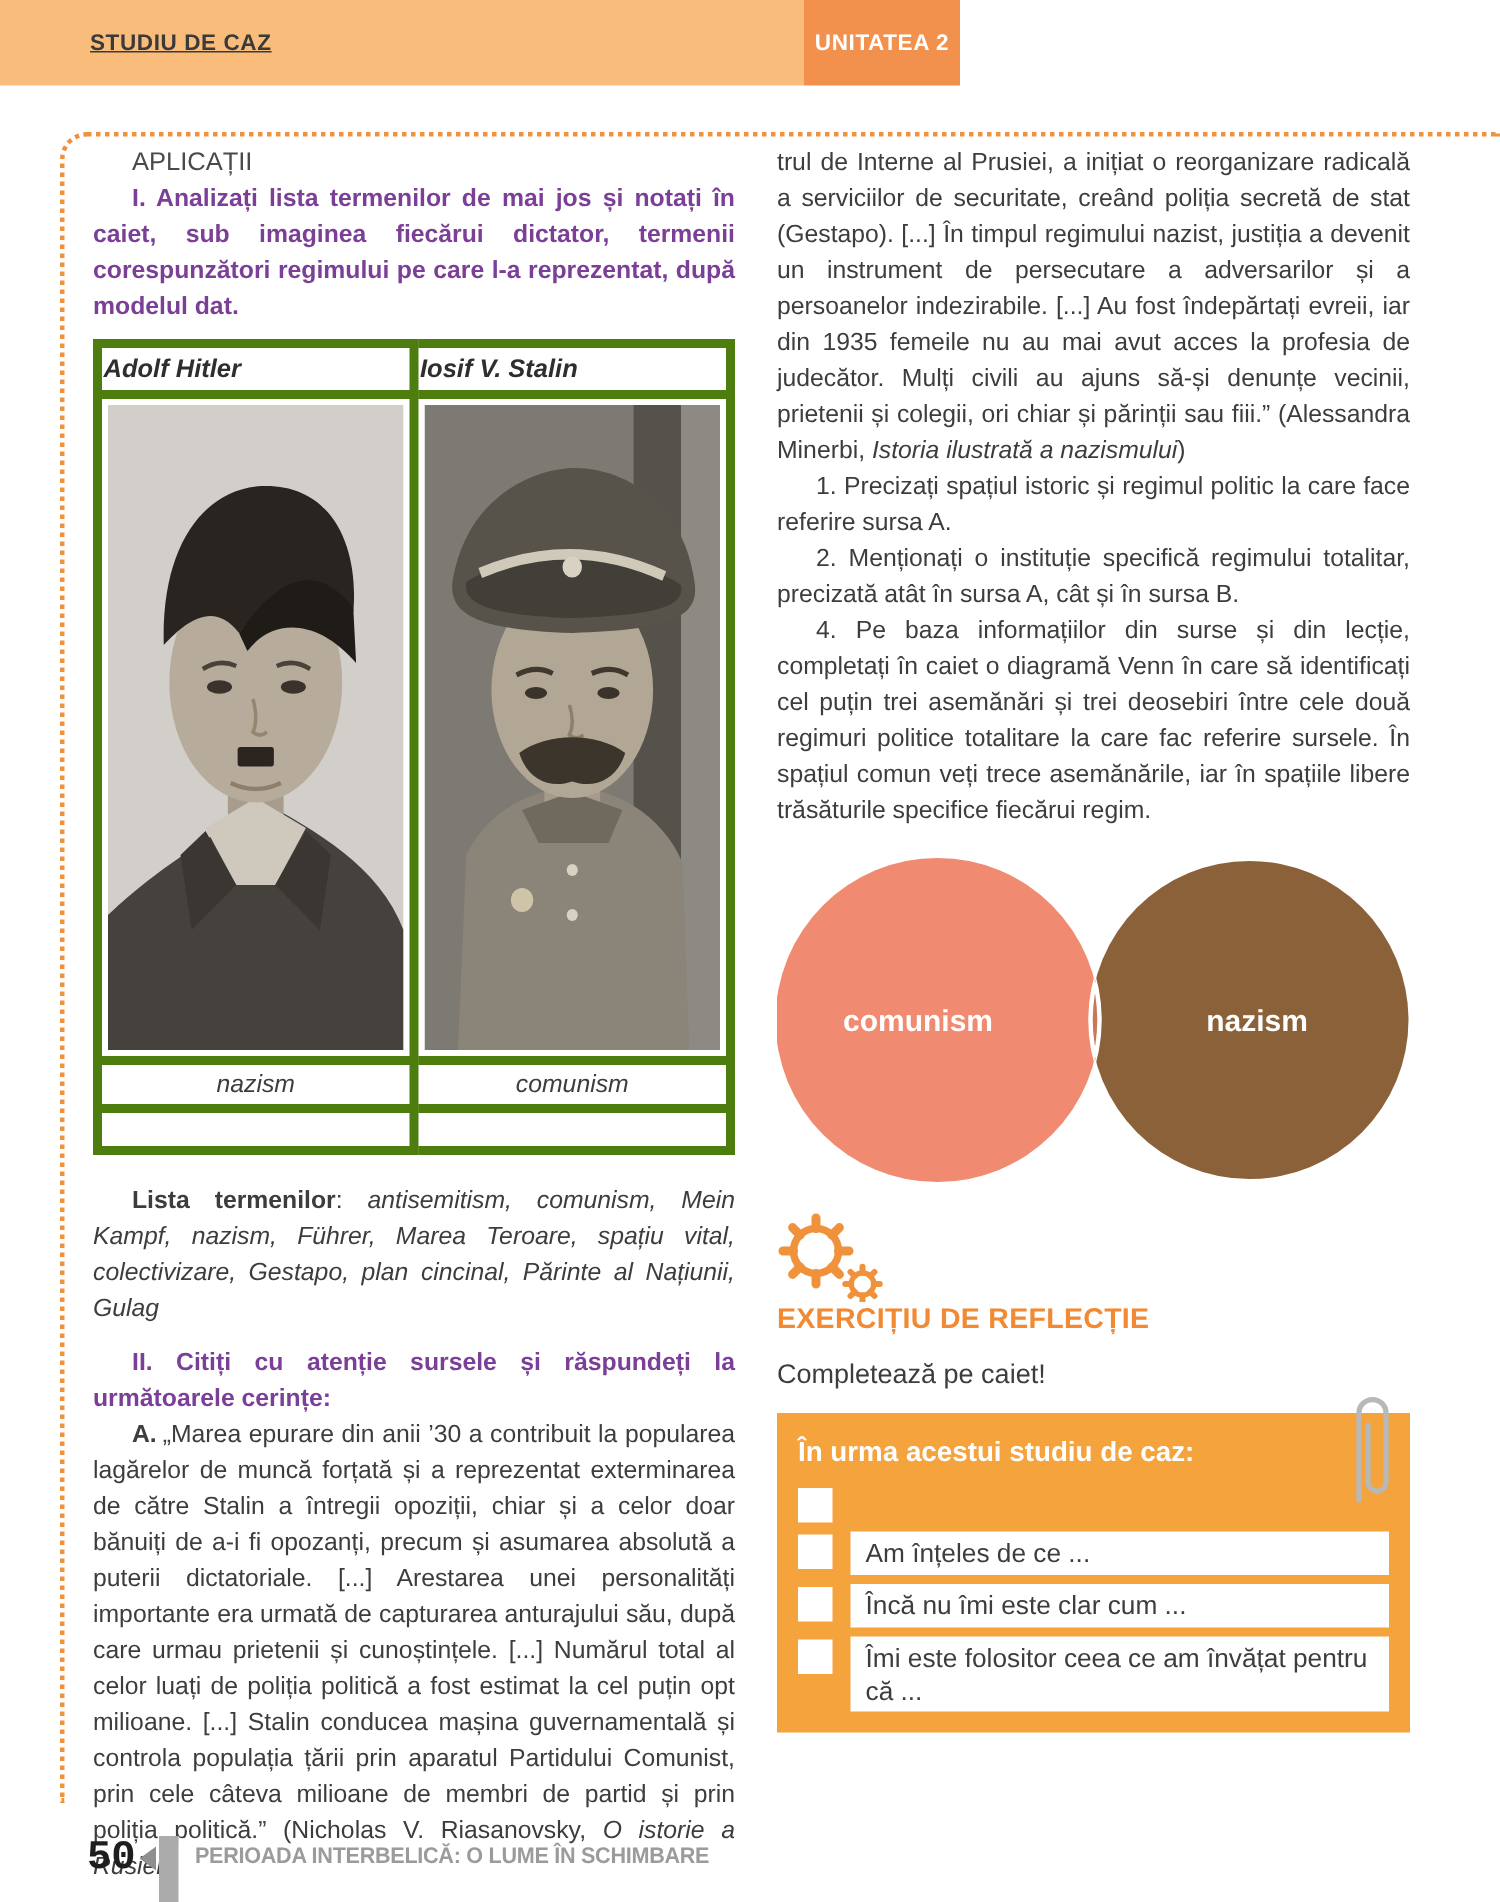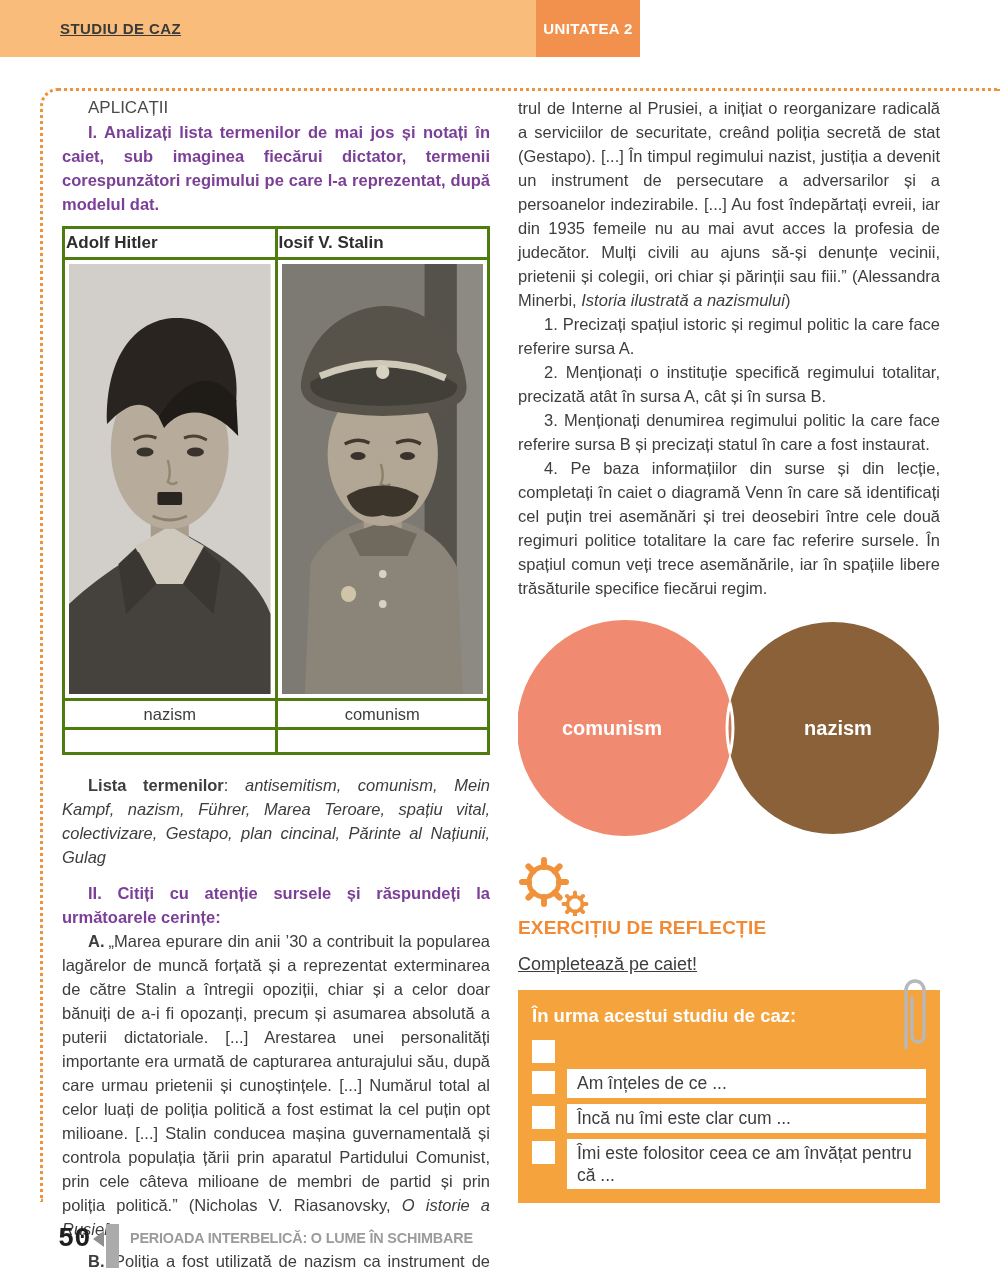--- a/index.html
+++ b/index.html
@@ -24,40 +24,40 @@
   .col-right{left:518px;width:422px;}
   p{margin:0;}
   .indent{text-indent:26px;}
   .purple{color:#7b3f97;font-weight:bold;}
   .section-label{margin-left:26px;text-align:left;color:#4a4a4a;font-size:17px;}
   .b{font-weight:bold;}
   .src-label{font-weight:bold;margin-right:4px;}
 
   
   .photo-table{width:100%;border-collapse:collapse;margin-top:10px;table-layout:fixed;}
-  .photo-table th,.photo-table td{border:3px solid #4d7c0f;}
+  .photo-table th,.photo-table td{border:6px solid #4d7c0f;font-style:italic;}
   .photo-table th{font-size:17px;height:26px;font-weight:bold;color:#2e2e2e;}
   .photo-cell{padding:4px;height:430px;}
   .portrait{display:block;width:100%;height:430px;}
   .label-cell{text-align:center;font-size:16.5px;height:24px;font-weight:normal;}
   .empty-cell{height:20px;}
 
   .terms-para{margin-top:18px;}
   .h2-purple{margin-top:12px;}
   .src-b{margin-top:8px;}
 
   
   .venn-wrap{margin-top:8px;height:240px;text-align:center;}
   .venn-wrap svg{display:block;width:422px;height:240px;}
   .venn-label{fill:#fff;font-weight:bold;font-size:20px;font-family:"Liberation Sans",sans-serif;}
 
   
   .gear-wrap{margin-top:8px;height:60px;text-align:left;}
   .refl-title{margin-top:0;text-align:left;font-weight:bold;font-size:19px;color:#f18a33;letter-spacing:.2px;}
-  .refl-prompt{margin-top:12px;text-align:left;font-size:18px;color:#3d3d3d;text-decoration:underline;}
+  .refl-prompt{margin-top:12px;text-align:left;font-size:18px;color:#3d3d3d;}
 
   
   .check-box{position:relative;margin-top:14px;background:#f5a33d;padding:10px 12px 12px 10px;box-sizing:border-box;}
   .check-title{color:#fff;font-weight:bold;font-size:18.5px;text-align:left;margin:4px 0 10px 4px;}
   .check-row{display:flex;align-items:flex-start;margin-bottom:6px;}
   .check-row:last-child{margin-bottom:2px;}
   .checkbox{width:23px;height:23px;background:#fff;margin:2px 12px 0 4px;flex:none;}
   .check-bar{background:#fff;flex:1;margin-right:2px;padding:3px 10px;box-sizing:border-box;
              font-size:17.5px;line-height:22px;text-align:left;color:#3d3d3d;min-height:29px;}
   .paperclip{position:absolute;left:380px;top:-16px;}
@@ -169,21 +169,20 @@
     </p>
   </div>
 
   <div class="col col-right">
     <p>
       <span>trul de Interne al Prusiei, a inițiat o reorganizare radicală a serviciilor de securitate, creând poliția secretă de stat (Gestapo). [...] În timpul regimului nazist, justiția a devenit un instrument de persecutare a adversarilor și a persoanelor indezirabile. [...] Au fost îndepărtați evreii, iar din 1935 femeile nu au mai avut acces la profesia de judecător. Mulți civili au ajuns să-și denunțe vecinii, prietenii și colegii, ori chiar și părinții sau fiii.” (Alessandra Minerbi, </span><i>Istoria ilustrată a nazismului</i><span>)</span>
     </p>
 
     <p class="indent">1. Precizați spațiul istoric și regimul politic la care face referire sursa A.</p>
     <p class="indent">2. Menționați o instituție specifică regimului totalitar, precizată atât în sursa A, cât și în sursa B.</p>
-    <p class="indent">3. Menționați denumirea regimului politic la care face referire sursa B și precizați statul în care a fost instaurat.</p>
     <p class="indent">4. Pe baza informațiilor din surse și din lecție, completați în caiet o diagramă Venn în care să identificați cel puțin trei asemănări și trei deosebiri între cele două regimuri politice totalitare la care fac referire sursele. În spațiul comun veți trece asemănările, iar în spațiile libere trăsăturile specifice fiecărui regim.</p>
 
     <div class="venn-wrap">
       <svg viewBox="0 0 422 240">
         <defs>
           <clipPath id="clipL">
               <circle cx="107" cy="120" r="108"></circle>
             </clipPath>
           <clipPath id="clipR">
               <circle cx="315" cy="120" r="106"></circle>

